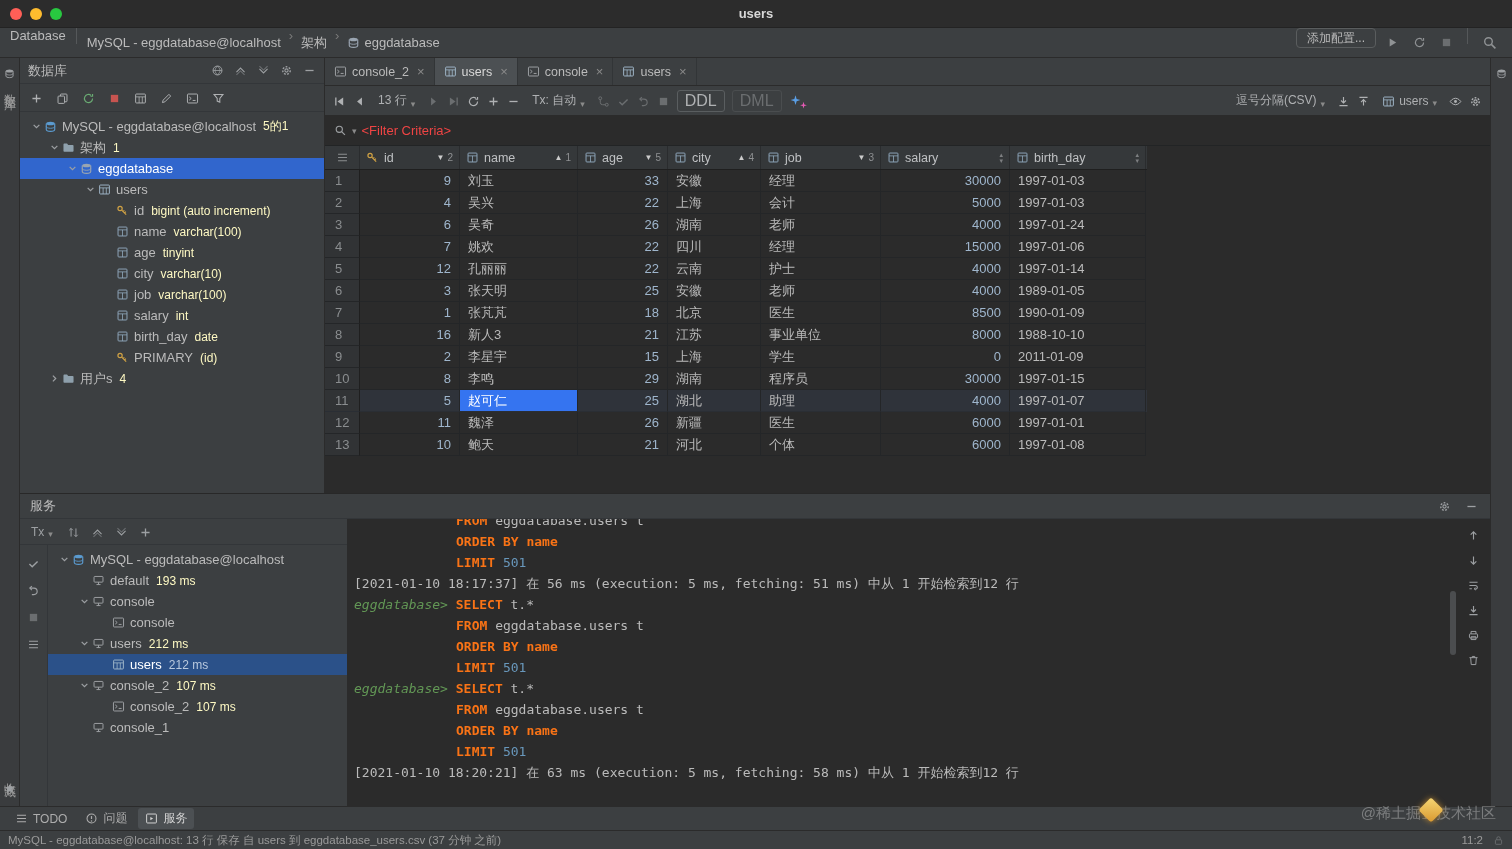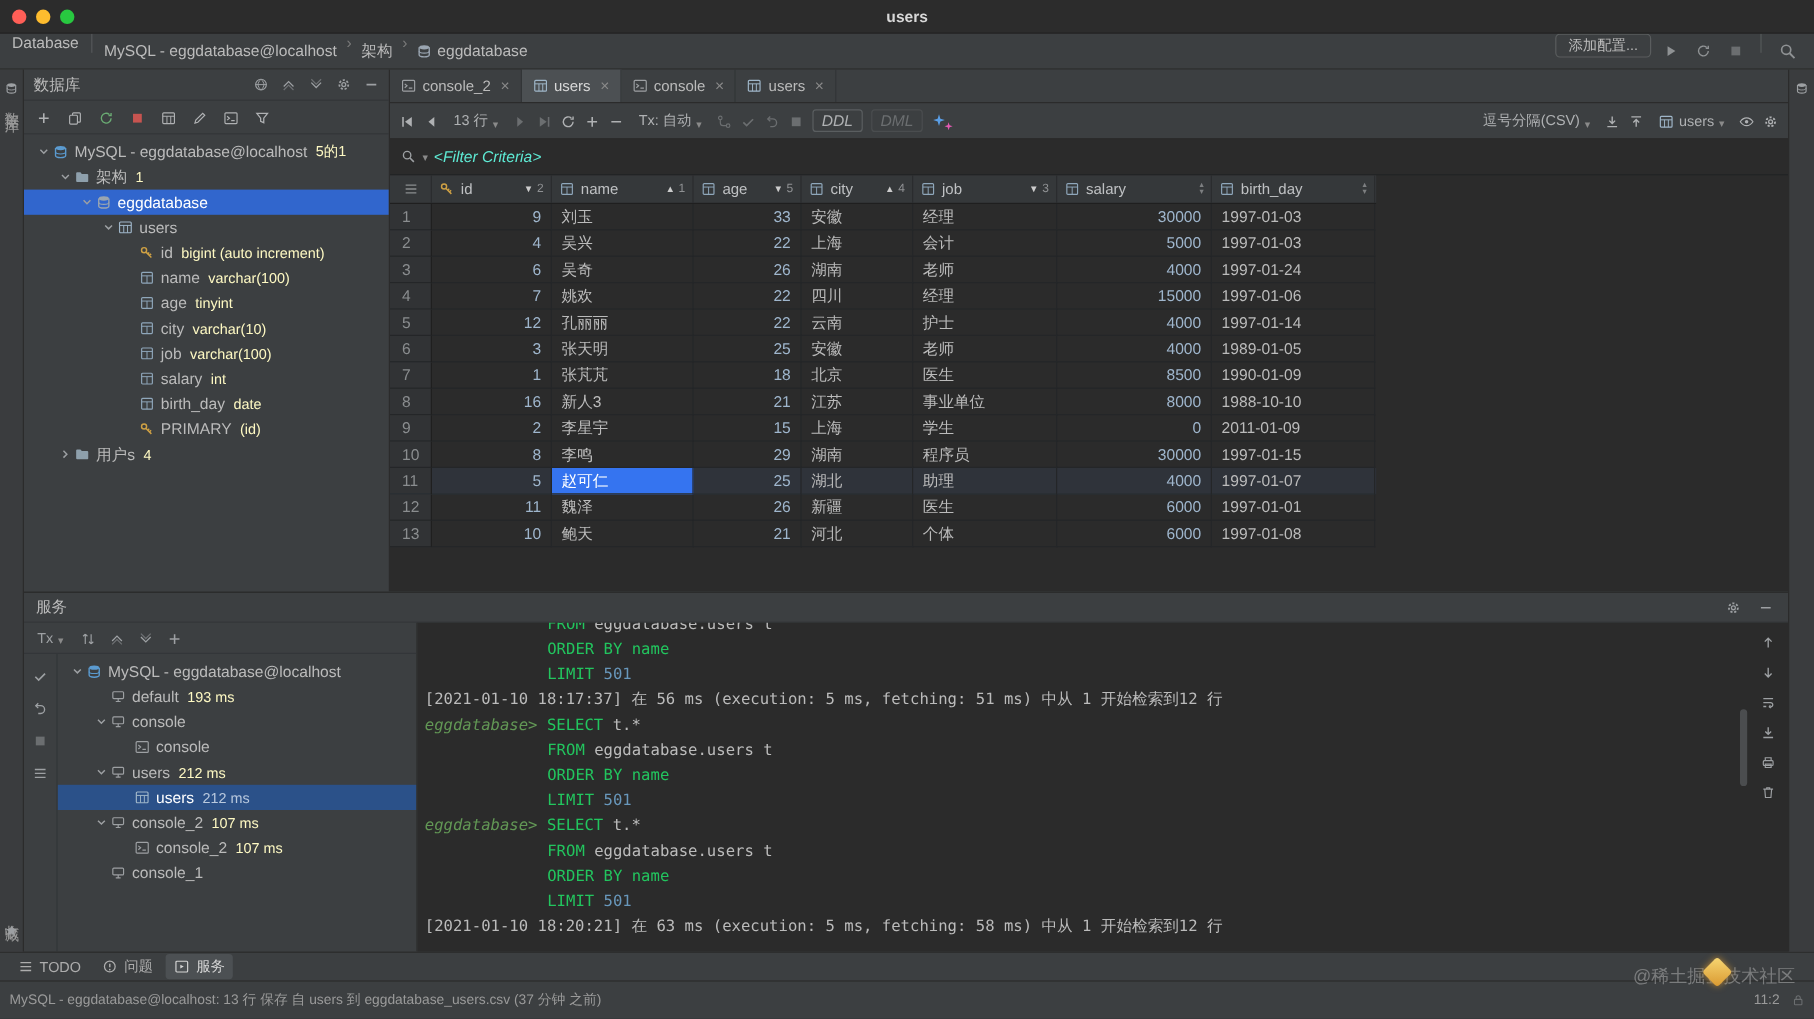--- a/index.html
+++ b/index.html
@@ -58,30 +58,30 @@
   .c-red{ color:#c75450; } .c-teal{ color:#6aab73; } .c-dim{ color:#6b6e70; }
 
   
   .editor { flex:1; min-width:0; background:#2b2b2b; display:flex; flex-direction:column; }
   .tabbar { height:28px; background:#3c3f41; border-bottom:1px solid #2b2b2b; display:flex; flex:none; }
   .tab { display:flex; align-items:center; gap:5px; padding:0 9px; border-right:1px solid #323537; font-size:12.5px; color:#bbbbbb; }
   .tab.active { background:#4c5053; color:#d8d8d8; }
   .tab-close { color:#8a8a8a; margin-left:3px; font-size:13px; }
   .grid-toolbar { height:30px; background:#3c3f41; border-bottom:1px solid #2b2b2b; display:flex; align-items:center; padding:0 8px; gap:7px; flex:none; color:#afb1b3; font-size:12px; }
   .gt-chip { display:flex; align-items:flex-end; gap:4px; padding:2px 5px; border-radius:3px; white-space:nowrap; }
-  .gt-btn { border:1px solid #5a5e60; border-radius:3px; padding:1px 7px; font-size:13px;font-style:italic; }
+  .gt-btn { border:1px solid #5a5e60; border-radius:3px; padding:1px 7px; font-size:16px; }
   .gt-btn.dim { color:#6b6e70; border-color:#4a4d4f; }
   .gt-spacer { flex:1; }
   .caret-down { font-size:9px; color:#8a8a8a; }
   .sparkle-wrap { position:relative; width:18px; height:16px; }
   .sparkle-wrap .s1 { color:#5a9ee5; position:absolute; left:0; top:1px; }
   .sparkle-wrap .s2 { color:#e55ab4; position:absolute; right:-1px; bottom:-1px; width:9px; height:9px; }
   .flip { transform:scaleX(-1); }
   .filter-row { height:30px; background:#2b2b2b; border-bottom:1px solid #222425; display:flex; align-items:center; gap:5px; padding:0 9px; flex:none; }
-  .filter-text { color:#5eead4; font-style:italic; }
+  .filter-text { color:#ef4444; }
 
   
   .grid { flex:1; overflow:hidden; width:822px; }
   .cols { display:grid; grid-template-columns:35px 100px 118px 90px 93px 120px 129px 136px; }
   .gh { background:#35383a; height:24px; border-bottom:1px solid #1f1f1f; }
   .ghc { display:flex; align-items:center; gap:5px; padding:0 6px; font-size:12.5px; color:#bfc1c3; border-right:1px solid #2a2c2e; overflow:hidden; }
   .ghc.corner { justify-content:center; color:#8a8d8f; }
   .sortgrp { margin-left:auto; display:flex; align-items:center; gap:3px; }
   .sort-arrow { font-size:8px; color:#cccccc; }
   .sort-ord { font-size:10px; color:#8f9193; }
@@ -104,32 +104,32 @@
   .svc-main { flex:1; display:flex; min-height:0; }
   .svc-minibar { width:28px; flex:none; border-right:1px solid #333639; display:flex; flex-direction:column; align-items:center; gap:12px; padding-top:10px; color:#9da0a3; }
   .svc-tree { flex:1; padding-top:4px; overflow:hidden; }
   .svc-tree .tree-row.sel { background:#2b5189; color:#ffffff; }
   .svc-tree .tree-row.sel .tmeta { color:#b9c9de; }
   .svc-console { flex:1; min-width:0; background:#2b2b2b; position:relative; overflow:hidden; }
   .console-lines { position:absolute; left:6px; top:-9px; right:44px; }
   .cline { white-space:pre; font-family:"DejaVu Sans Mono", monospace; font-size:13px; line-height:21px; }
   .cline.ind { padding-left:102px; }
   .seg-p { color:#bbbbbb; }
-  .seg-kw { color:#22c55e; }
+  .seg-kw { color:#f97316;font-weight:bold; }
   .seg-n { color:#6897bb; }
   .seg-pr { color:#629755; font-style:italic; }
   .v-scroll { position:absolute; right:32px; top:0; bottom:0; width:10px; }
   .v-scroll .thumb { position:absolute; top:72px; height:64px; left:2px; width:6px; background:#5a5d5f; border-radius:3px; opacity:.7; }
   .console-actions { position:absolute; top:8px; right:5px; width:24px; display:flex; flex-direction:column; gap:10px; align-items:center; color:#9da0a3; }
 
   
   .toolwindow-bar { height:24px; flex:none; background:#3c3f41; border-top:1px solid #2b2b2b; display:flex; align-items:center; gap:4px; padding:0 8px; font-size:12px; color:#adadad; }
   .tw-item { display:flex; align-items:center; gap:5px; padding:2px 7px; border-radius:3px; }
   .tw-item.active { background:#4c5053; color:#d5d5d5; }
-  .statusbar { height:32px; flex:none; background:#3c3f41; border-top:1px solid #2b2b2b; display:flex; align-items:center; padding:0 8px; font-size:11.5px; color:#9a9a9a; gap:10px; }
+  .statusbar { height:19px; flex:none; background:#3c3f41; border-top:1px solid #2b2b2b; display:flex; align-items:center; padding:0 8px; font-size:11.5px; color:#9a9a9a; gap:10px; }
   .statusbar .spacer { flex:1; }
 
   
   .watermark { position:absolute; right:16px; bottom:26px; color:rgba(210,210,210,.42); font-size:15px; z-index:40; pointer-events:none; }
   .wm-logo { position:absolute; right:56px; top:-3px; width:18px; height:18px; transform:rotate(45deg); border-radius:3px;
              background:linear-gradient(135deg,#f7d774,#d9982f); box-shadow:0 0 6px rgba(217,152,47,.8); }
 </style>
 </head>
 <body>
 

